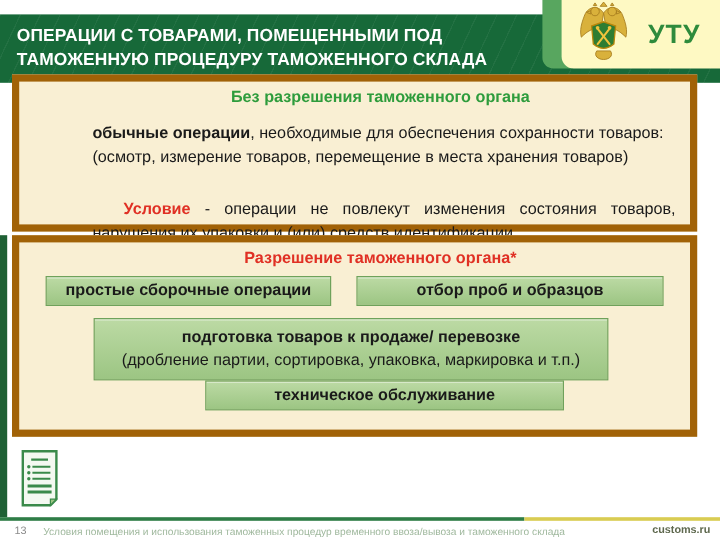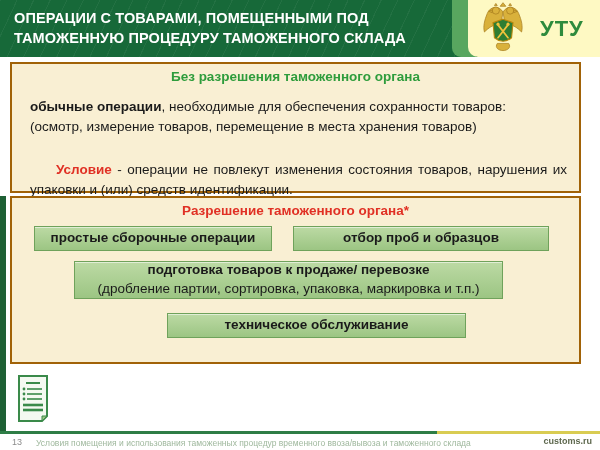--- a/index.html
+++ b/index.html
@@ -2,42 +2,42 @@
 <html><head>
 <meta charset="utf-8">
 <style>
   html,body{margin:0;padding:0;background:#fff;}
   .slide{
     position:relative;width:600px;height:450px;overflow:hidden;background:#fff;
     font-family:"Liberation Sans",sans-serif;-webkit-font-smoothing:antialiased;
   }
   
   .header{
-    position:absolute;left:0;top:0;width:600px;height:57px;
+    position:absolute;left:0;top:12px;width:600px;height:57px;
     background:#176939;
     background-image:repeating-linear-gradient(115deg,rgba(255,255,255,.05) 0 1px,transparent 1px 15px);
   }
   .header-title{
     position:absolute;left:14px;top:9px;width:442px;
     color:#fff;font-weight:bold;font-size:14.5px;line-height:1.35;letter-spacing:.1px;
   }
   .logo-strip{
     position:absolute;left:452px;top:0;width:24px;height:57px;
     background:#58a65f;border-radius:0 0 0 9px;
   }
   .logo-box{
     position:absolute;left:468px;top:0;width:132px;height:57px;background:#fef9c3;
     border-radius:0 0 0 10px;display:flex;align-items:center;
   }
   .emblem{margin-left:12px;}
   .org-abbr{color:#2e8b3c;font-weight:bold;font-size:22px;letter-spacing:1px;margin-left:14px;}
   
   .panel{
     position:absolute;left:10px;width:571px;box-sizing:border-box;
-    background:#f9efd3;border:2px solid #a16207;
+    background:#f9efd3;border:6px solid #a16207;padding-left:43px;
   }
   .panel1{top:62px;height:131px;}
   .panel2{top:196px;height:168px;}
   .panel-title{text-align:center;font-weight:bold;font-size:13.5px;margin-top:5px;}
   .green-title{color:#2e9c3c;}
   .red-title{color:#e03024;}
   .body-text{font-size:13.5px;color:#1a1a1a;margin:0;padding:0 12px 0 18px;line-height:1.5;}
   .p-ordinary{margin-top:13px;}
   .p-condition{margin-top:22px;text-align:justify;text-indent:26px;}
   .bold{font-weight:bold;}
@@ -47,21 +47,21 @@
     position:absolute;box-sizing:border-box;
     background:linear-gradient(#bcdaa4,#9cc583);
     border:1px solid #6fa25b;box-shadow:inset 0 1px 0 rgba(255,255,255,.55);
     display:flex;flex-direction:column;align-items:center;justify-content:center;
     font-size:13.5px;color:#1a1a1a;
   }
   .op-label{font-weight:bold;line-height:1.4;}
   .op-sub{font-weight:normal;line-height:1.4;}
   .op1{left:22px;top:28px;width:238px;height:25px;}
   .op2{left:281px;top:28px;width:256px;height:25px;}
-  .op3{left:62px;top:63px;width:429px;height:38px;}
+  .op3{left:62px;top:63px;width:429px;height:52px;}
   .op4{left:155px;top:115px;width:299px;height:25px;}
   .warning{
     position:absolute;left:6px;top:143px;width:556px;
     font-size:13.5px;font-weight:bold;color:#1a1a1a;
   }
   .warning .mark{color:#e03024;margin-right:5px;}
   
   .doc-icon{position:absolute;left:12px;top:374px;}
   .decree{
     position:absolute;left:64px;top:371px;width:528px;

